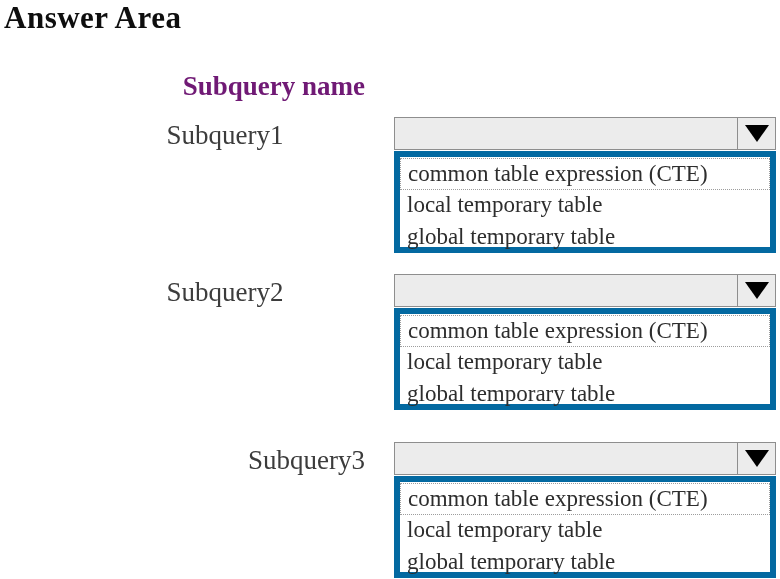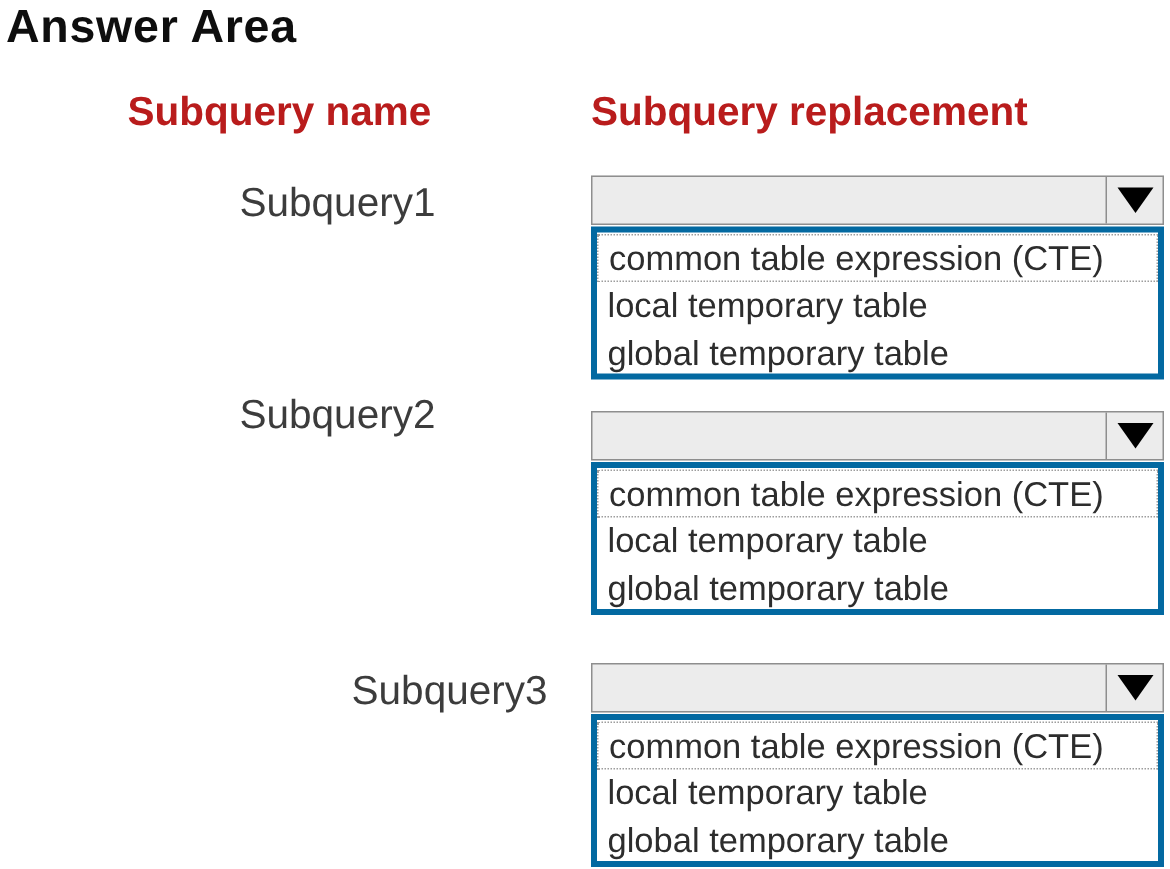--- a/index.html
+++ b/index.html
@@ -1,41 +1,41 @@
 <!DOCTYPE html>
 <html><head>
 <meta charset="utf-8">
 <style>
   html, body { margin: 0; padding: 0; background: #ffffff; }
   .screen {
     position: relative;
     width: 780px;
     height: 579px;
     background: #ffffff;
-    font-family: Liberation Sans, sans-serif;
+    font-family: Liberation Serif, serif;
     overflow: hidden;
   }
   .page-title {
     position: absolute;
     left: 4px;
     top: 0px;
     font-size: 31px;
     line-height: 36px;
     font-weight: bold;
     color: #0e0e0e;
     letter-spacing: 0.5px;
   }
   .col-header {
     position: absolute;
-    top: 56px;
+    top: 68px;
     font-size: 27px;
     line-height: 36px;
     font-weight: bold;
-    color: #b91c1c;
-    text-align: left;
+    color: #701a75;
+    text-align: right;
     white-space: nowrap;
   }
   .col-header.name { left: 85px;  width: 280px; }
   .col-header.repl { left: 394px; width: 382px; }
 
   .row-label {
     position: absolute;
     left: 85px;
     width: 280px;
     text-align: center;
@@ -80,51 +80,50 @@
     border-top: 17px solid #000000;
   }
 
   .listbox {
     position: absolute;
     left: 394px;
     width: 382px;
     height: 102px;
     box-sizing: border-box;
     background: #ffffff;
-    border: 4px solid #0369a1;
+    border: 6px solid #0369a1;
     padding-top: 1px;
   }
   .option {
     box-sizing: border-box;
     height: 32px;
     line-height: 30px;
     padding-left: 7px;
     font-size: 23px;
     color: #2d2d2d;
     white-space: nowrap;
     cursor: default;
   }
   .option.focused {
     border: 1px dotted #9d9d9d;
   }
 
   
   .g1 .row-label { top: 119px; }  .g1 .combo { top: 117px; }  .g1 .listbox { top: 151px; }
-  .g2 .row-label { top: 260px; }  .g2 .combo { top: 274px; }  .g2 .listbox { top: 308px; }
+  .g2 .row-label { top: 276px; }  .g2 .combo { top: 274px; }  .g2 .listbox { top: 308px; }
   .g3 .row-label { top: 444px; text-align: right; }  .g3 .combo { top: 442px; }  .g3 .listbox { top: 476px; }
 </style>
 </head>
 <body>
 
 <div class="screen">
 
   <div class="page-title">Answer Area</div>
 
   <div class="col-header name">Subquery name</div>
-  <div class="col-header repl">Subquery replacement</div>
 
   <div class="group g1">
     <div class="row-label">Subquery1</div>
     <div class="combo">
       <span class="value"></span>
       <span class="arrow-btn">
         <span class="arrow-icon"></span>
       </span>
     </div>
     <div class="listbox">

